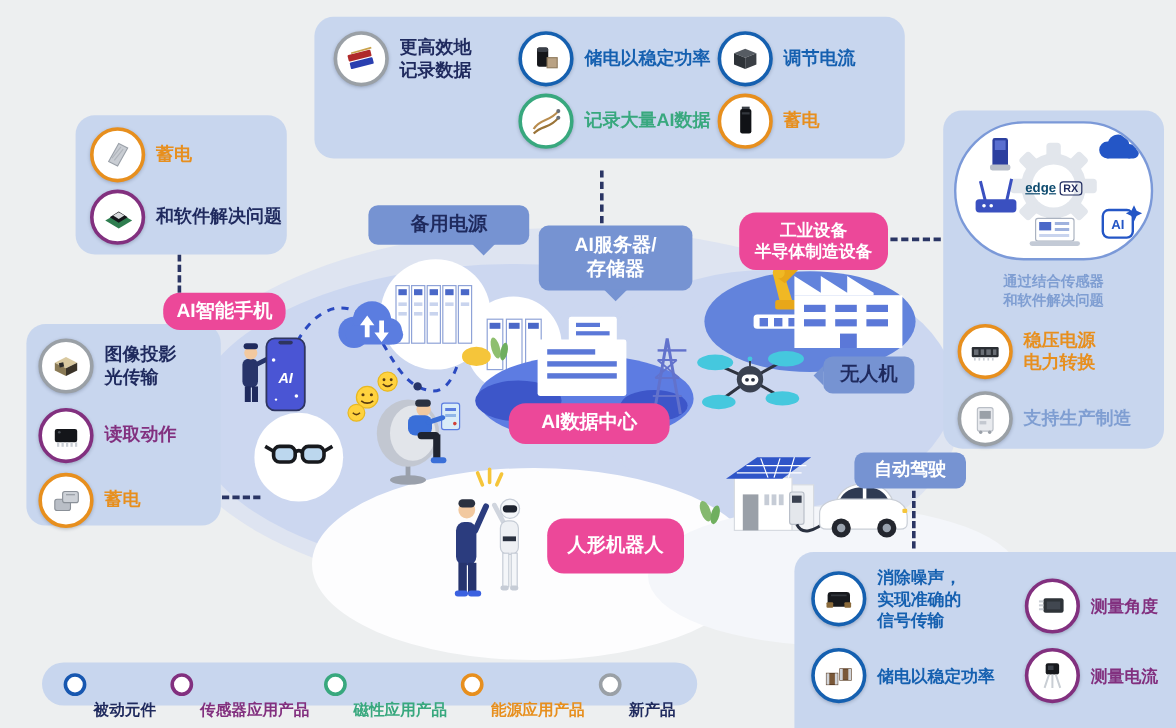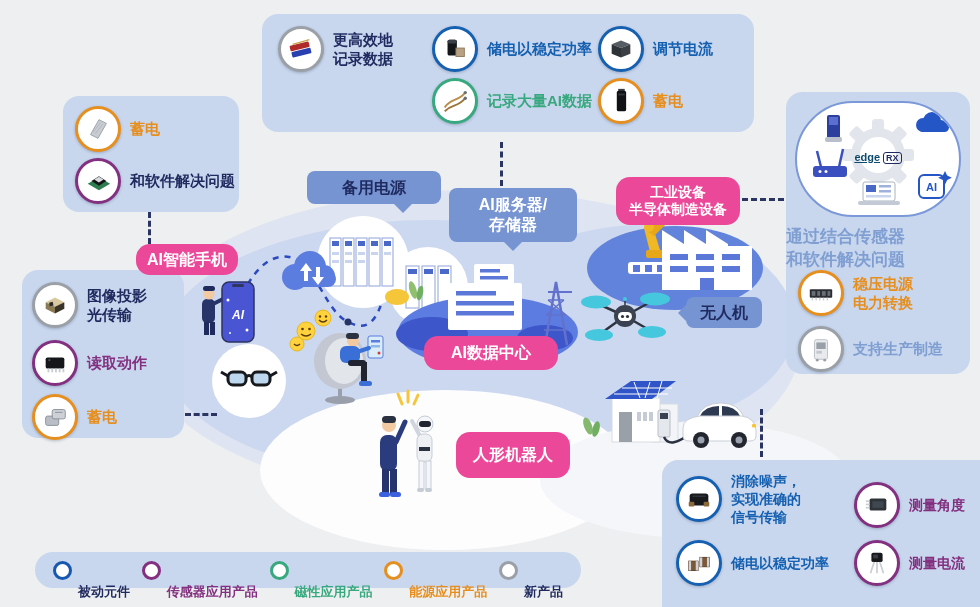--- a/index.html
+++ b/index.html
@@ -28,21 +28,21 @@
   .tail-bottom-r::after{content:"";position:absolute;left:72%;bottom:-9px;transform:translateX(-50%);border:10px solid transparent;border-top:10px solid #7693d2;border-bottom:none;}
   .tail-left::after{content:"";position:absolute;left:-8px;top:50%;transform:translateY(-50%);border:8px solid transparent;border-right:8px solid #7693d2;border-left:none;}
   
   .dash-v{position:absolute;width:0;border-left:3px dashed #2a3564;z-index:1;}
   .dash-h{position:absolute;height:0;border-top:3px dashed #2a3564;z-index:1;}
   
   .pill{position:absolute;left:9px;top:9px;width:166px;height:116px;background:#fff;border:2px solid #7b99d8;border-radius:58px;box-sizing:border-box;overflow:hidden;}
   .pill-logo{position:absolute;left:0;right:0;top:44px;text-align:center;z-index:2;}
   .logo-edge{font-weight:800;font-size:11px;color:#0c4a6e;text-decoration:underline;}
   .logo-rx{font-weight:700;font-size:9px;color:#1f2a5e;border:1px solid #1f2a5e;border-radius:3px;padding:0 2px;margin-left:3px;}
-  .pill-desc{position:absolute;left:0;top:134px;width:100%;text-align:left;font-size:17px;font-weight:700;line-height:1.35;white-space:pre-line;}
+  .pill-desc{position:absolute;left:0;top:134px;width:100%;text-align:center;font-size:12px;font-weight:700;line-height:1.35;white-space:pre-line;}
   
   .legend{position:absolute;left:35px;top:552px;width:546px;height:36px;background:#c8d6ee;border-radius:18px;display:flex;align-items:center;justify-content:space-between;padding:0 18px;box-sizing:border-box;z-index:2;}
   .legend-item{display:flex;align-items:center;gap:6px;}
   .legend-ring{width:19px;height:19px;border-radius:50%;background:#fff;box-sizing:border-box;}
   .lr-blue{border:3px solid #1757b0;} .lr-purple{border:3px solid #82307f;}
   .lr-green{border:3px solid #38a87e;} .lr-orange{border:3px solid #e78f1e;} .lr-gray{border:3px solid #9aa0a6;}
   .legend-label{font-size:13px;font-weight:700;margin-top:44px;}
 </style>
 </head>
 <body>
@@ -548,20 +548,21 @@
 
   <div class="tag tag-dark" style="left:136px;top:244px;width:102px;height:31px;">AI智能手机</div>
   <div class="tag tag-blue tail-bottom-r" style="left:307px;top:171px;width:134px;height:33px;font-family:Liberation Serif, serif;">备用电源</div>
   <div class="tag tag-blue tag-white tail-bottom" style="left:449px;top:188px;width:128px;height:54px;">AI服务器/
 存储器</div>
   <div class="tag tag-dark" style="left:616px;top:177px;width:124px;height:48px;font-size:14px;">工业设备
 半导体制造设备</div>
   <div class="tag tag-blue tail-left" style="left:686px;top:297px;width:76px;height:31px;">无人机</div>
   <div class="tag tag-dark" style="left:424px;top:336px;width:134px;height:34px;">AI数据中心</div>
   <div class="tag tag-dark" style="left:456px;top:432px;width:114px;height:46px;">人形机器人</div>
+  <div class="tag tag-blue tag-white" style="left:712px;top:377px;width:93px;height:30px;font-size:15px;">自动驾驶</div>
 
   <div class="legend">
     <div class="legend-item">
       <span class="legend-ring lr-blue"></span>
       <span class="legend-label t-navy">被动元件</span>
     </div>
     <div class="legend-item">
       <span class="legend-ring lr-purple"></span>
       <span class="legend-label t-purple">传感器应用产品</span>
     </div>

